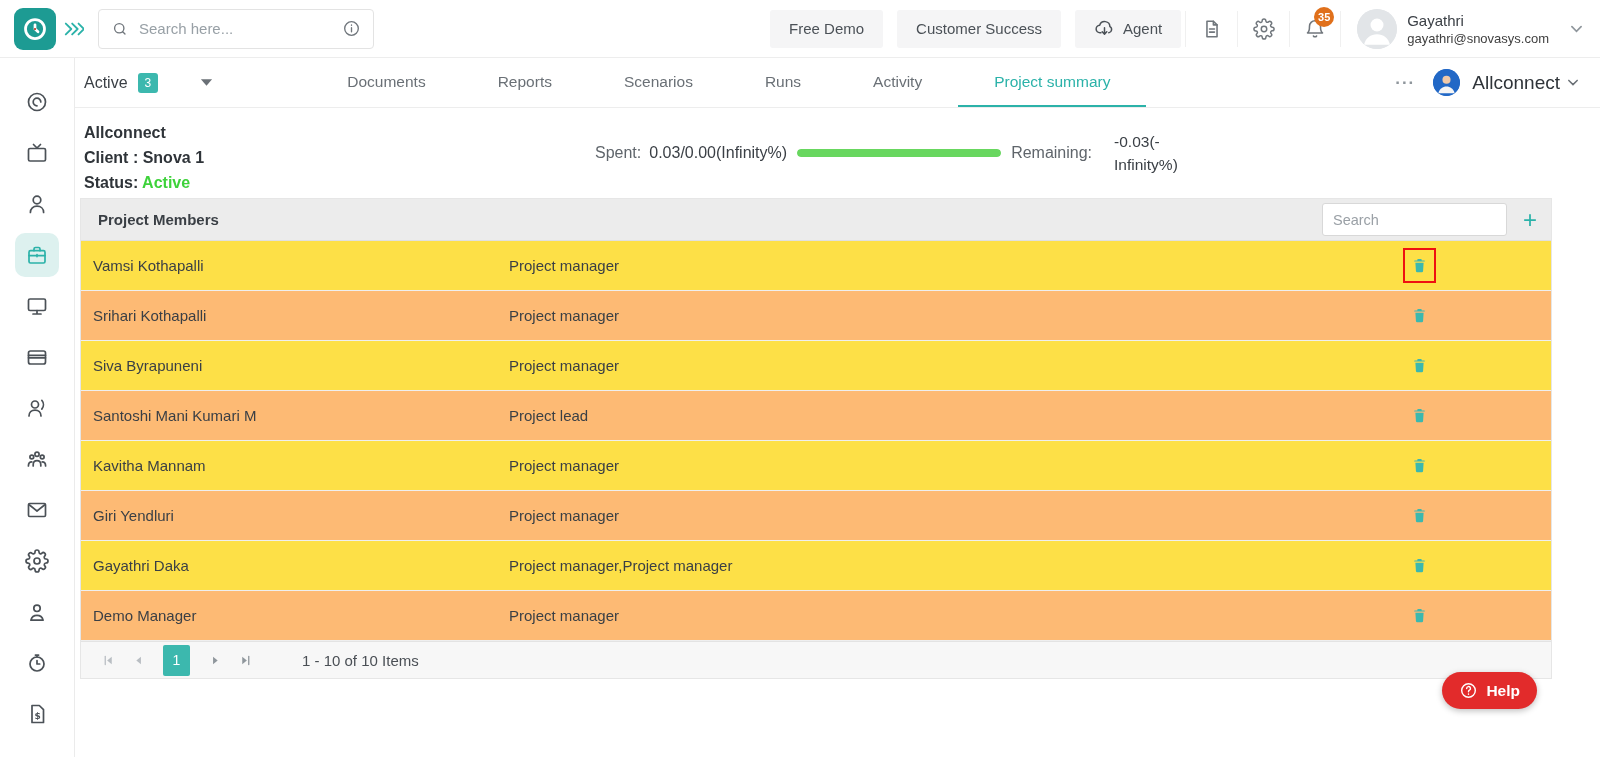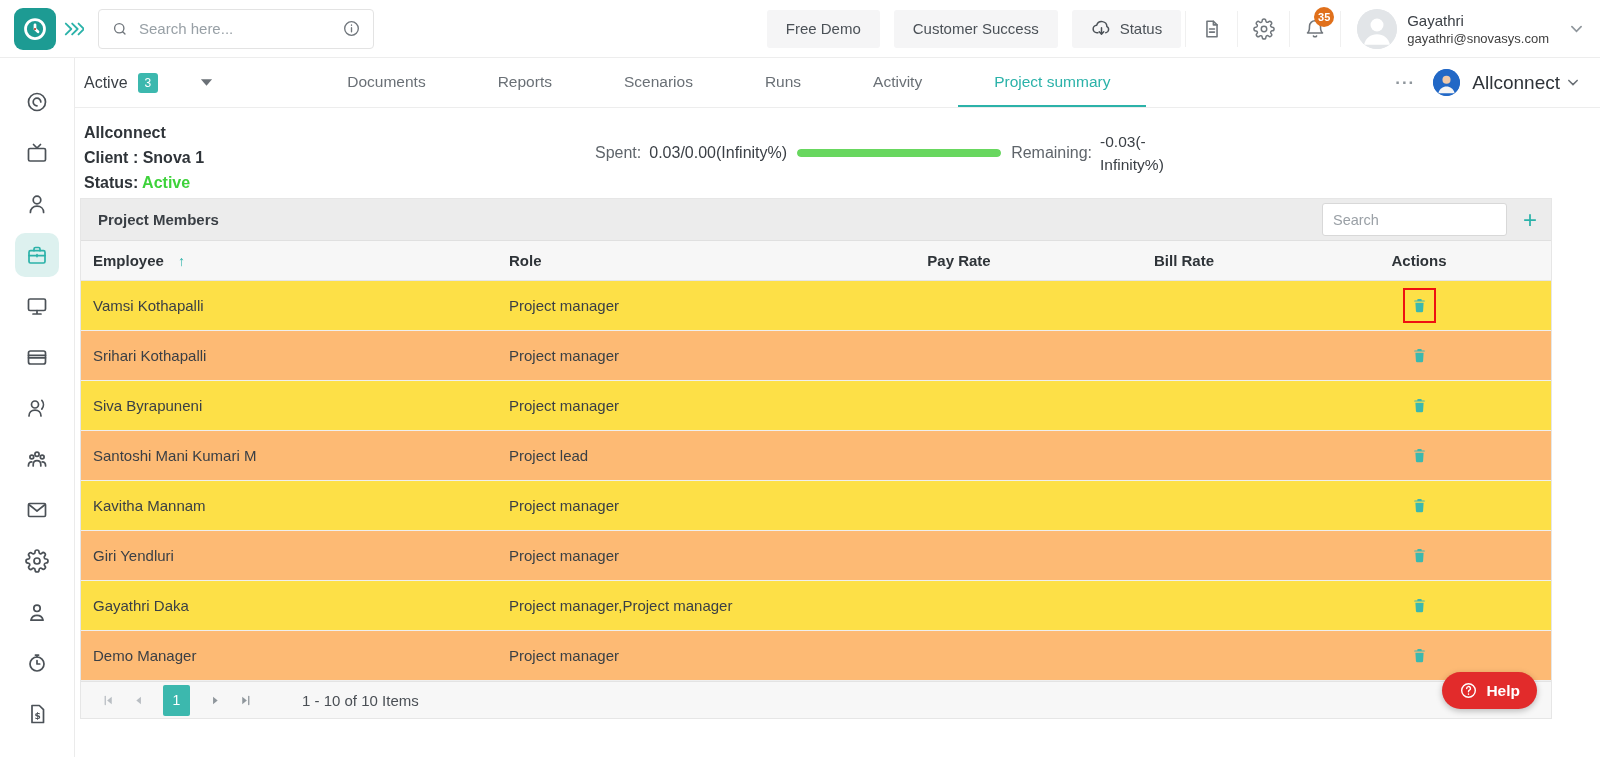--- a/index.html
+++ b/index.html
@@ -70,21 +70,21 @@
 
   
   .projinfo { position:absolute; top:50px; left:0; right:0; height:90px; }
   .proj-meta { position:absolute; left:9px; top:12px; line-height:25px; font-size:16px; font-weight:bold; color:#2f3439; }
   .status-green { color:#3ed23b; }
   .spent-group { position:absolute; left:520px; top:0; height:90px; display:flex; align-items:center; }
   .muted-label { color:#5f656b; font-size:16px; }
   .spent-value { font-size:16px; color:#3a3f45; margin-left:8px; }
   .progress { width:204px; height:8px; border-radius:4px; background:#e9f7e8; margin:0 10px; overflow:hidden; }
   .progress-fill { height:100%; background:#68d75f; border-radius:4px; }
-  .remaining-value { font-size:15.5px; color:#3a3f45; width:86px; line-height:23px; margin-left:8px; }
+  .remaining-value { font-size:15.5px; color:#3a3f45; width:86px; line-height:23px; margin-left:22px; }
 
   
   .tablecard { position:absolute; top:140px; left:5px; right:48px; border:1px solid #e6e6e6; background:#fff; }
   .tc-header { height:42px; background:#ececec; display:flex; align-items:center; padding:0 14px 0 17px;
                border-bottom:1px solid #e0e0e0; }
   .tc-title { font-size:15px; font-weight:bold; color:#3a3f45; }
   .tc-right { margin-left:auto; display:flex; align-items:center; }
   .tc-search { width:185px; height:33px; border:1px solid #d8d8d8; border-radius:3px; background:#fff;
                font-size:14.5px; padding:0 10px; color:#4a5056; outline:none; font-family:"Liberation Sans", sans-serif; }
   .tc-search::placeholder { color:#9aa0a6; }
@@ -161,21 +161,21 @@
     <div class="tb-btn">
       <span>Customer Success</span>
     </div>
     <div class="tb-btn">
       <span class="icon">
         <svg width="21" height="21" viewBox="0 0 24 24" fill="none" stroke="currentColor" stroke-width="1.7" stroke-linecap="round" stroke-linejoin="round">
           <path d="M8 16.8 H7 a4.3 4.3 0 0 1 -.5 -8.6 6 6 0 0 1 11.7 1.7 3.7 3.7 0 0 1 -1.3 6.9"></path>
           <path d="M12 11.2 v7 M9.4 15.8 L12 18.4 l2.6 -2.6"></path>
         </svg>
       </span>
-      <span>Status</span>
+      <span>Agent</span>
     </div>
     <div class="tb-icons">
       <div class="tb-icon">
         <span class="icon">
           <svg width="22" height="22" viewBox="0 0 24 24" fill="none" stroke="currentColor" stroke-width="1.7" stroke-linecap="round" stroke-linejoin="round">
             <path d="M6.5 3.5 h7 L17.5 7.5 V20.5 H6.5 z"></path>
               <path d="M13.5 3.5 V7.5 H17.5 M9.3 12 h5.4 M9.3 15.4 h5.4"></path>
           </svg>
         </span>
       </div>
@@ -385,30 +385,20 @@
     </div>
 
     <div class="tablecard">
       <div class="tc-header">
         <span class="tc-title">Project Members</span>
         <div class="tc-right">
           <input class="tc-search" type="text" placeholder="Search" style="">
           <span class="tc-add">+</span>
         </div>
       </div>
-      <div class="thead">
-        <div class="c1">
-          <span>Employee</span>
-          <span class="sort-arrow">↑</span>
-        </div>
-        <div class="c2">Role</div>
-        <div class="c3">Pay Rate</div>
-        <div class="c4">Bill Rate</div>
-        <div class="c5">Actions</div>
-      </div>
       <div>
   <div class="trow">
     <div class="c1">Vamsi Kothapalli</div>
     <div class="c2">Project manager</div>
     <div class="c3"></div>
     <div class="c4"></div>
     <div class="c5 c5cell">
       <span class="trash-wrap highlight">
         <span class="icon trash">
           <svg viewBox="0 0 24 24">

